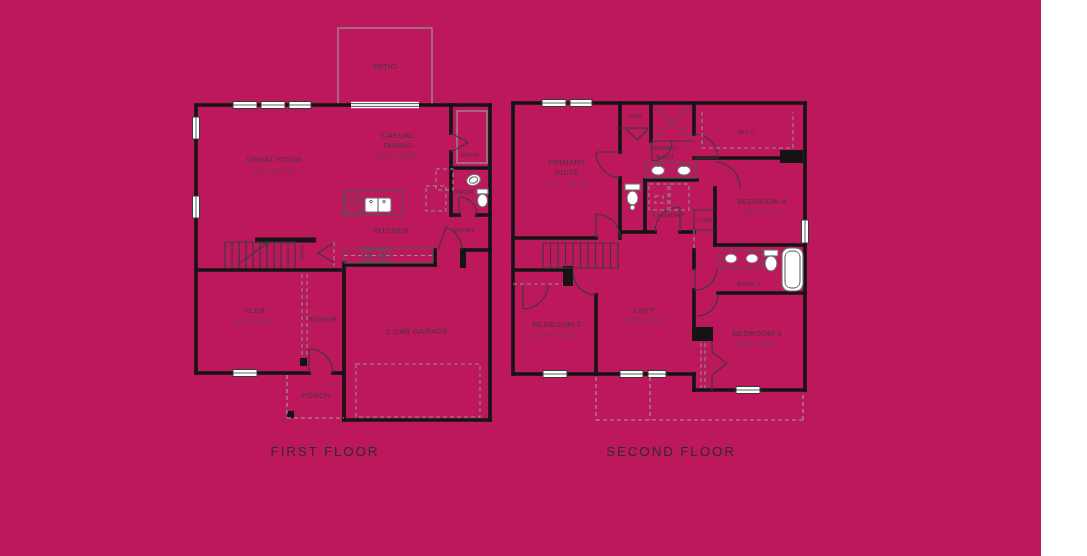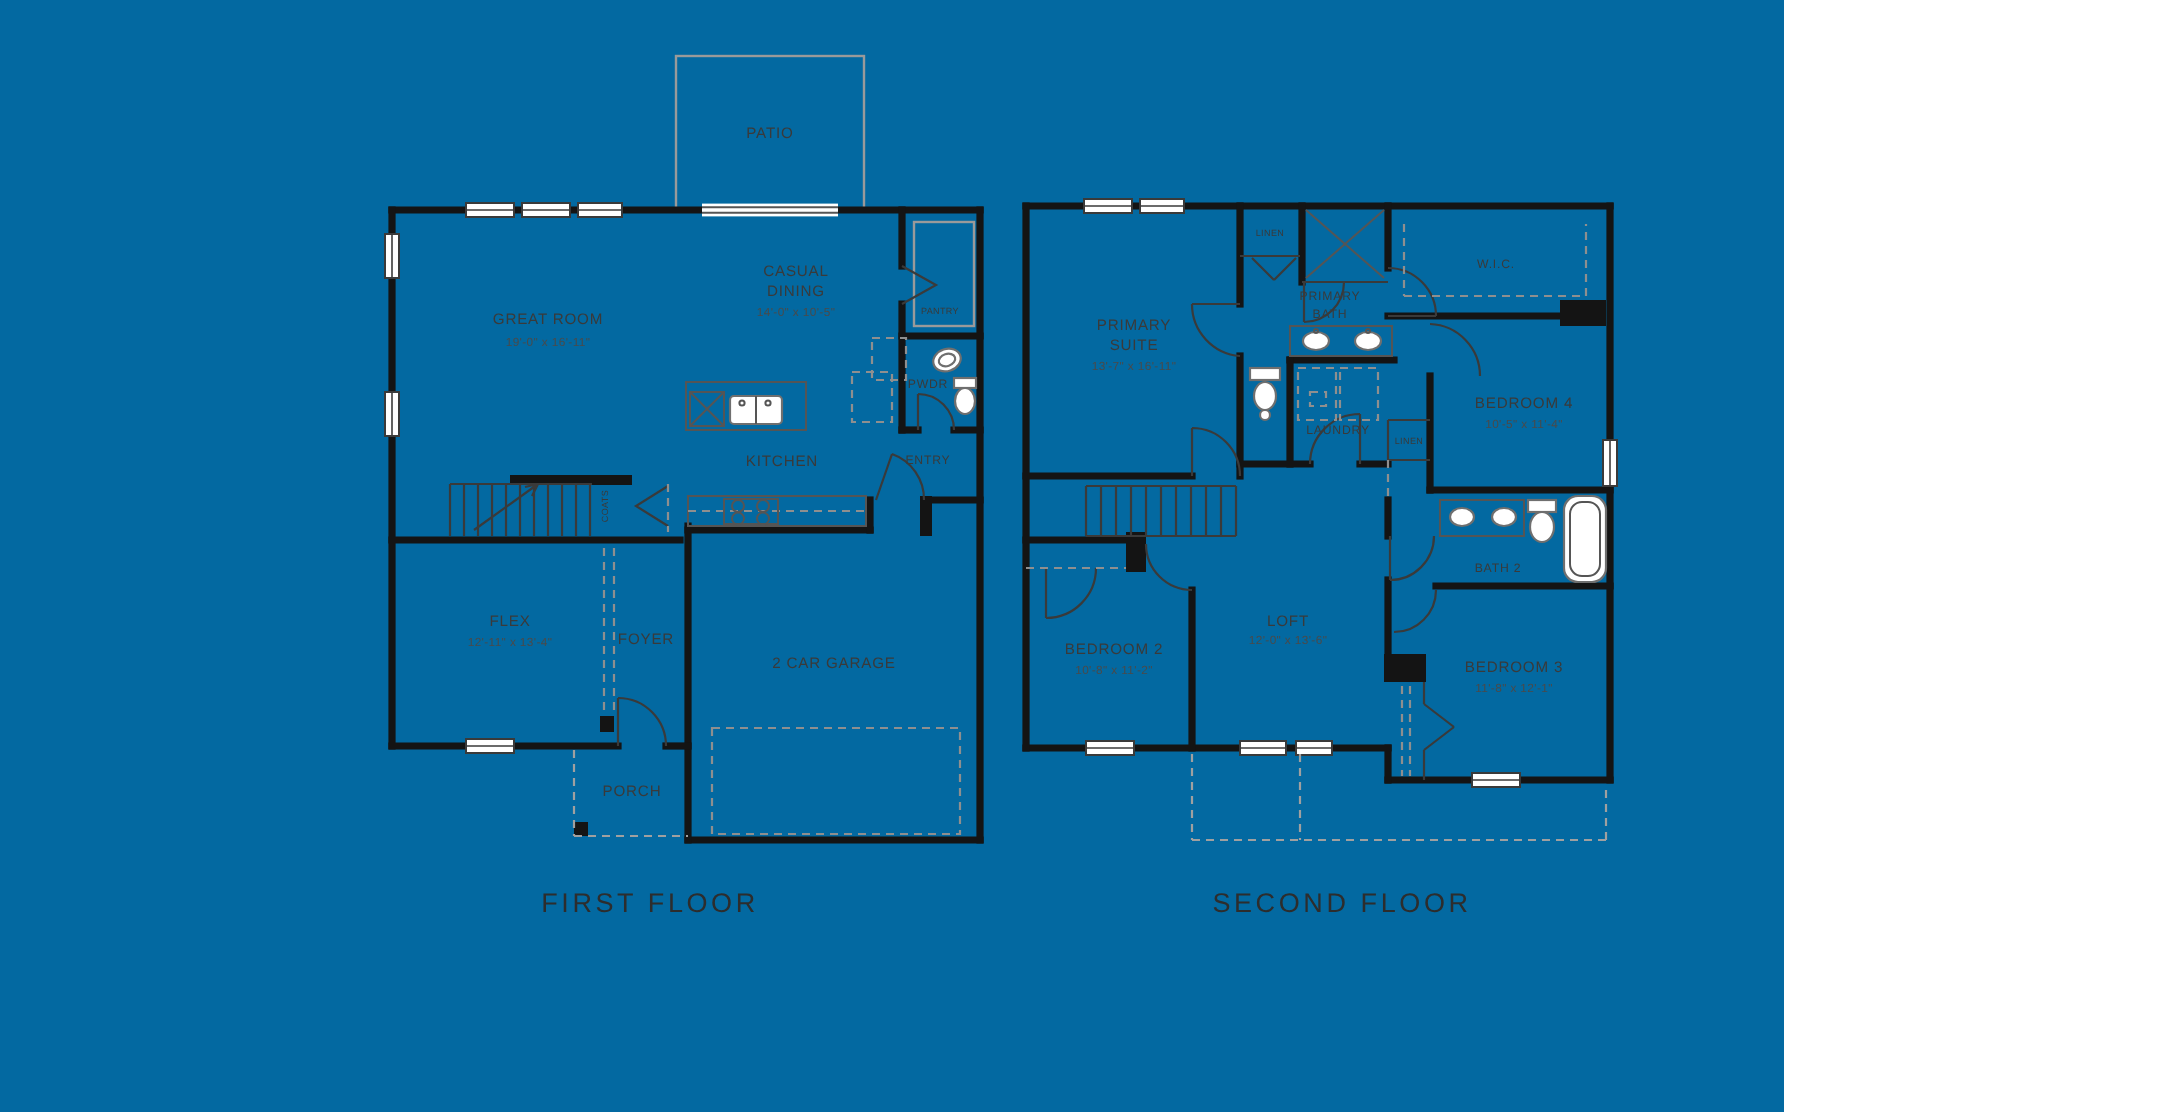--- a/index.html
+++ b/index.html
@@ -1,16 +1,16 @@
 <!DOCTYPE html>
 <html><head>
 <meta charset="utf-8">
 <style>
   html,body{margin:0;padding:0;background:#ffffff;}
-  .stage{position:relative;width:892px;height:556px;background:#0369a1;overflow:hidden;
+  .stage{position:relative;width:1041px;height:556px;background:#be185d;overflow:hidden;
          font-family:"Liberation Sans", sans-serif;}
   svg{position:absolute;left:0;top:0;}
   
   .w  {stroke:#141414;stroke-width:3.6;fill:none;stroke-linecap:square;}
   .t  {stroke:#3a3a3a;stroke-width:1.1;fill:none;}
   .t2 {stroke:#555555;stroke-width:1;fill:none;}
   .fx {stroke:#6f6f6f;stroke-width:1.1;fill:#ffffff;}
   .d  {stroke:#8f8f8f;stroke-width:1.1;fill:none;stroke-dasharray:4 3;}
   .dg {stroke:#a0a0a0;stroke-width:1.1;fill:none;stroke-dasharray:4 3;}
   .blk{fill:#141414;stroke:none;}

